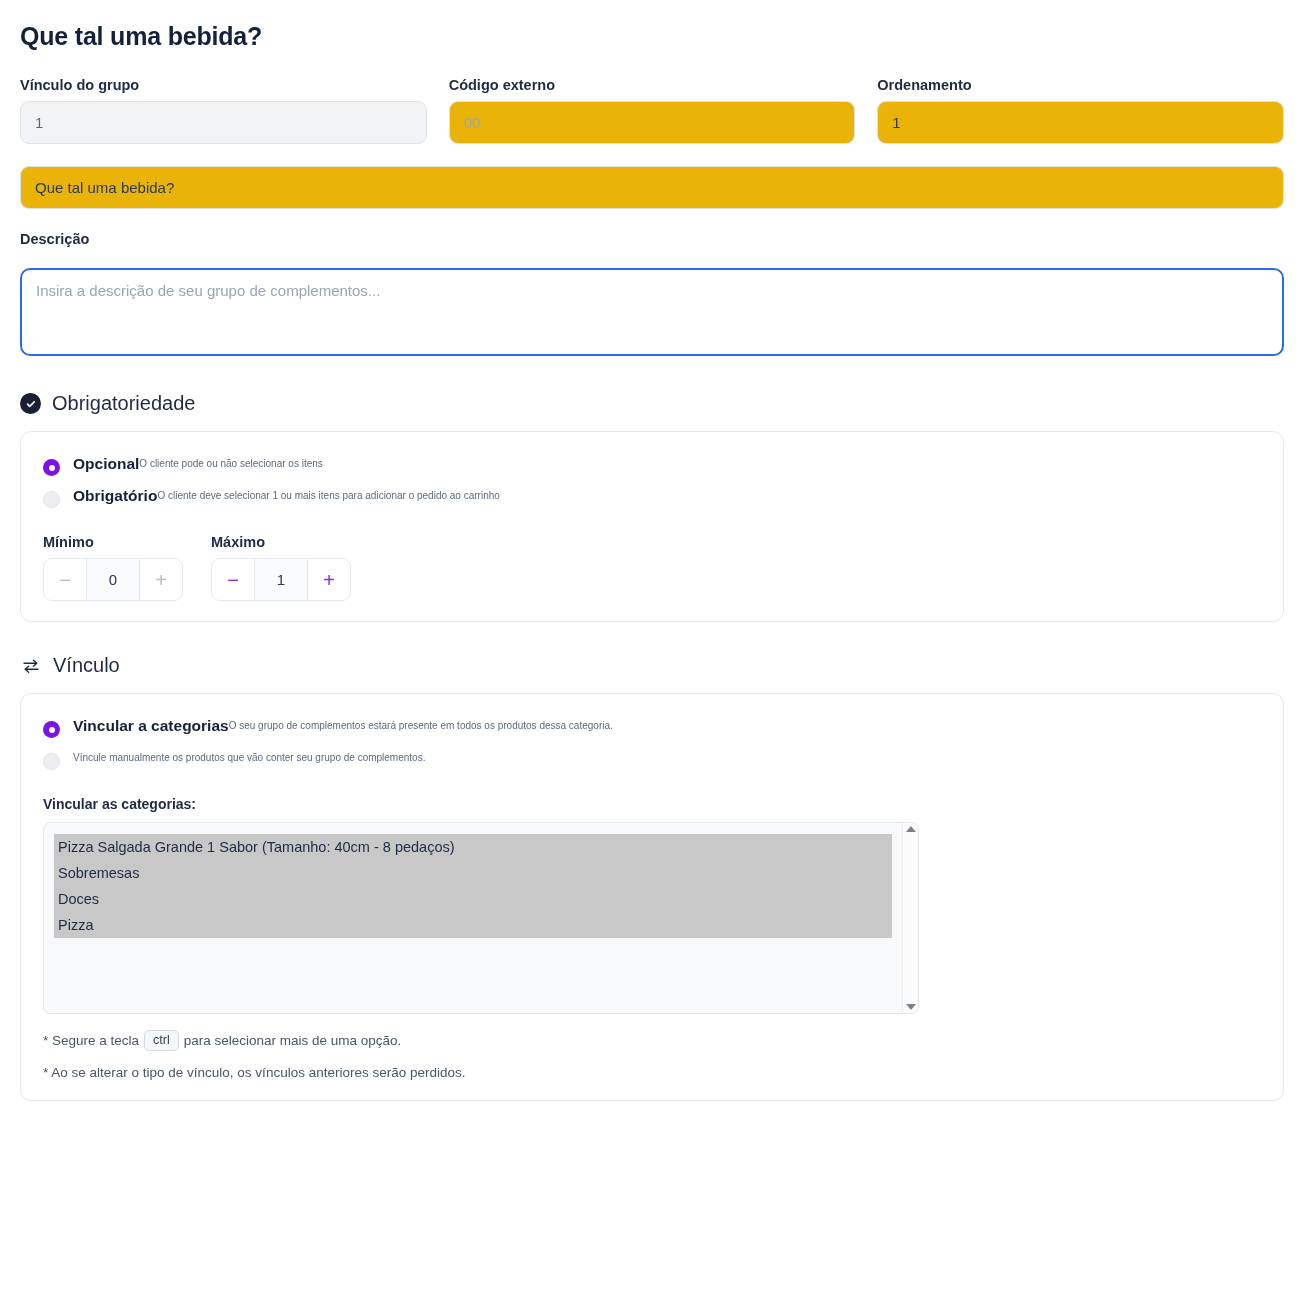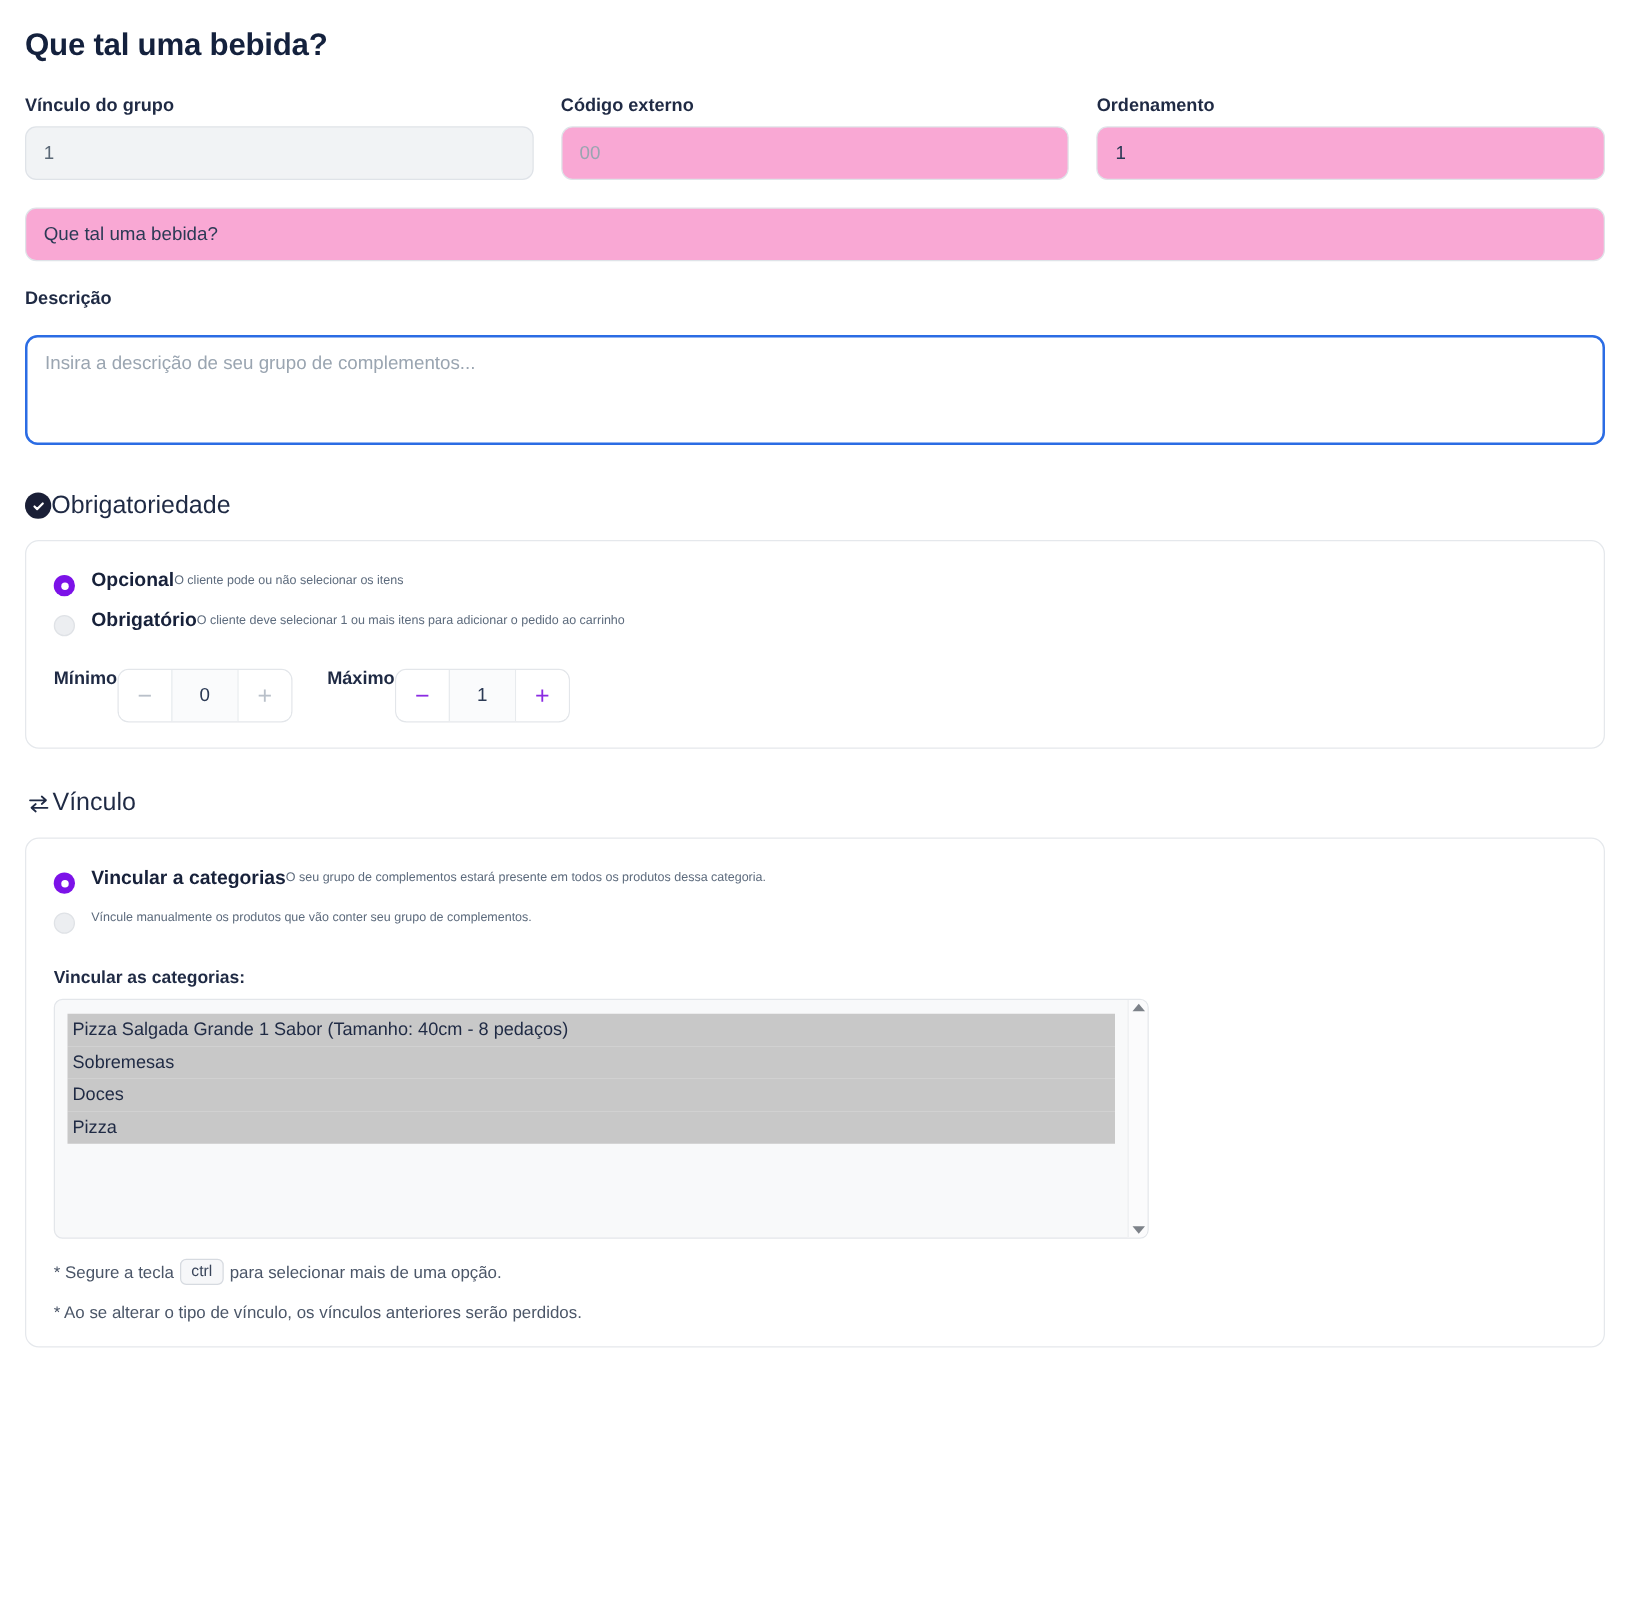--- a/index.html
+++ b/index.html
@@ -34,21 +34,21 @@
     gap: 22px;
     margin-top: 26px;
   }
   .col { flex: 1 1 0; min-width: 0; }
 
   .text-input {
     width: 100%;
     height: 43px;
     border: 1px solid #dfe3e8;
     border-radius: 9px;
-    background: #f9a8d4;
+    background: #eab308;
     padding: 0 14px;
     font-size: 15px;
     font-family: "Liberation Sans", sans-serif;
     color: #2b3a55;
     outline: none;
   }
   .text-input::placeholder { color: #9aa5b1; }
   .text-input.disabled {
     background: #f1f3f5;
     color: #5b6876;
@@ -69,20 +69,21 @@
     color: #2b3a55;
     resize: none;
     outline: none;
     margin-top: 13px;
   }
   .desc-area::placeholder { color: #9aa5b1; }
 
   .section-head {
     display: flex;
     align-items: center;
+    gap: 11px;
     margin: 32px 0 16px 0;
     text-align: right;
   }
   .section-head .sec-title {
     font-size: 20px;
     color: #1f2a44;
     font-weight: 400;
   }
   .check-badge {
     width: 21px; height: 21px;
@@ -149,21 +150,21 @@
     color: #5d6b7d;
     margin-top: 3px;
     line-height: 1.3;
   }
 
   .steppers {
     display: flex;
     gap: 28px;
     margin-top: 26px;
   }
-  .stepper-block { display: flex; flex-direction: row; }
+  .stepper-block { display: flex; flex-direction: column; }
   .stepper-label {
     font-size: 14.5px;
     font-weight: bold;
     color: #1f2a44;
     margin-bottom: 8px;
   }
   .stepper {
     display: flex;
     align-items: stretch;
     border: 1px solid #e3e6ea;

